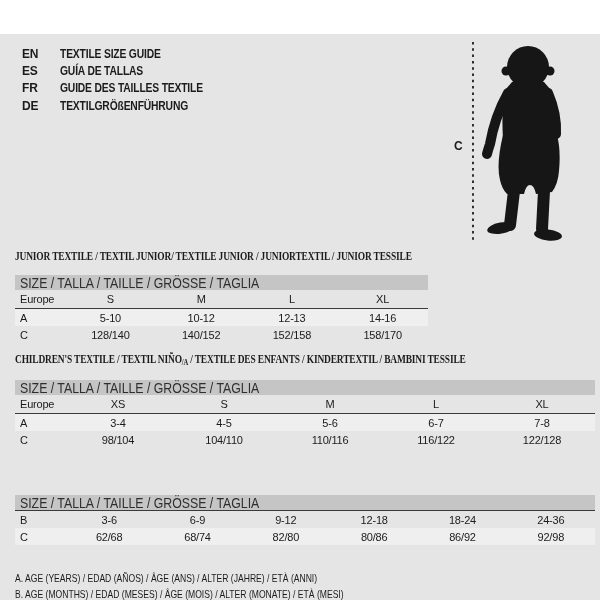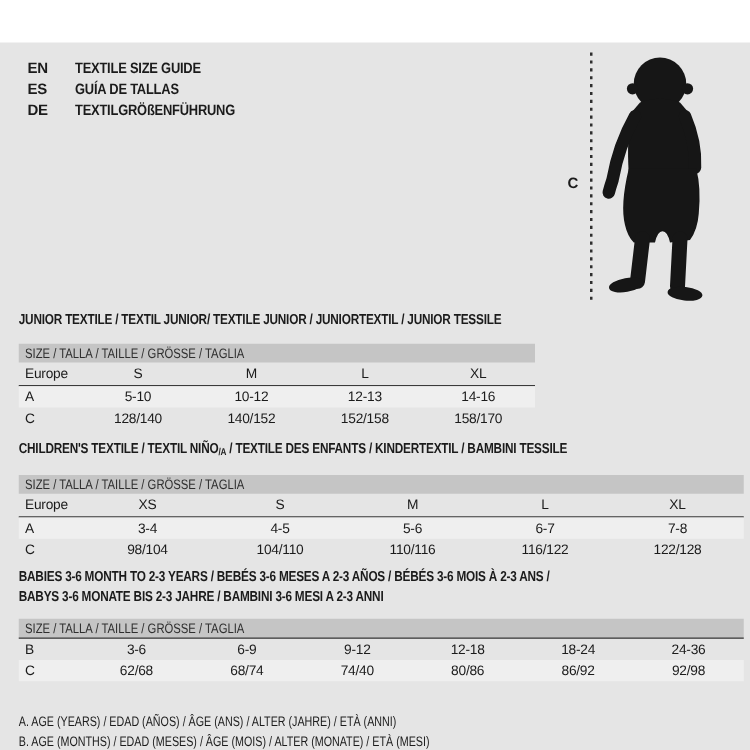--- a/index.html
+++ b/index.html
@@ -16,33 +16,33 @@
   
   .langs { position:absolute; left:22px; top:11px; }
   .lang  { display:flex; align-items:center; height:17.4px; font-weight:bold; font-size:12px; letter-spacing:-0.2px; }
   .lcode { width:38px; flex:none; }
 
   
   .figure { position:absolute; left:440px; top:2px; width:160px; height:212px; }
   .figlabel { position:absolute; left:454px; top:105px; font-weight:bold; font-size:12px; }
 
   
-  .title { position:absolute; font-weight:bold; font-size:11.5px; letter-spacing:-0.2px; white-space:nowrap; }
+  .title { position:absolute; font-weight:bold; font-size:11.5px; letter-spacing:-0.2px; white-space:nowrap;font-family:Liberation Serif, serif; }
   .t1t { left:15px; top:216px; }
   .t2t { left:15px; top:319px; }
   .t3t { left:15px; top:421px; }
   .t3t .tline { font-weight:bold; font-size:11.5px; line-height:15.5px; }
   .sub { font-size:8px; vertical-align:-2px; }
 
   
   .tbl { position:absolute; }
   .t1 { left:15px; top:241px; width:413px; }
   .t2 { left:15px; top:346px; width:580px; }
   .t3 { left:15px; top:461px; width:580px; }
-  .bar { height:15px; background:var(--bar-bg,#c5c5c5); display:flex; align-items:center; padding-left:5px; font-size:11px; color:#2e2e2e; }
+  .bar { height:15px; background:var(--bar-bg,#c5c5c5); display:flex; align-items:center; padding-left:5px; font-size:15px; color:#2e2e2e; }
   .row { display:flex; align-items:center; height:17px; font-size:11px; letter-spacing:-0.2px; }
   .row.hdr { height:19px; border-bottom:1px solid var(--rule,#3a3a3a); }
   .t3 .bar { border-bottom:1px solid var(--rule,#3a3a3a); height:16px; }
   .lbl { width:50px; flex:none; padding-left:5px; }
   .cell { flex:1; text-align:center; }
   .stripe { background:var(--stripe-bg,#efefef); }
 
   
   .notes { position:absolute; left:15px; top:536px; }
   .note { font-weight:normal; font-size:11px; line-height:16.2px; }
@@ -53,20 +53,24 @@
 <div class="canvas">
 
   <div class="langs">
     <div class="lang">
       <span class="lcode">EN</span>
       <span class="cond86">TEXTILE SIZE GUIDE</span>
     </div>
     <div class="lang">
       <span class="lcode">ES</span>
       <span class="cond86">GUÍA DE TALLAS</span>
+    </div>
+    <div class="lang">
+      <span class="lcode">FR</span>
+      <span class="cond86">GUIDE DES TAILLES TEXTILE</span>
     </div>
     <div class="lang">
       <span class="lcode">DE</span>
       <span class="cond86">TEXTILGRÖßENFÜHRUNG</span>
     </div>
   </div>
 
   <div class="figure">
     <svg width="160" height="212" viewBox="0 0 160 212">
       <line x1="33" y1="6" x2="33" y2="205" stroke="#2f2f2f" stroke-width="2" stroke-dasharray="2.5 3.8"></line>
@@ -139,42 +143,38 @@
     <div class="row">
       <span class="lbl">C</span>
       <span class="cell">98/104</span>
       <span class="cell">104/110</span>
       <span class="cell">110/116</span>
       <span class="cell">116/122</span>
       <span class="cell">122/128</span>
     </div>
   </div>
 
-  <div class="title t3t">
-    <div class="tline"><span class="cond82">BABIES 3-6 MONTH TO 2-3 YEARS / BEBÉS 3-6 MESES A 2-3 AÑOS / BÉBÉS 3-6 MOIS À 2-3 ANS /</span></div>
-    <div class="tline"><span class="cond82">BABYS 3-6 MONATE BIS 2-3 JAHRE / BAMBINI 3-6 MESI A 2-3 ANNI</span></div>
-  </div>
   <div class="tbl t3">
     <div class="bar">
       <span class="cond82">SIZE / TALLA / TAILLE / GRÖSSE / TAGLIA</span>
     </div>
     <div class="row">
       <span class="lbl">B</span>
       <span class="cell">3-6</span>
       <span class="cell">6-9</span>
       <span class="cell">9-12</span>
       <span class="cell">12-18</span>
       <span class="cell">18-24</span>
       <span class="cell">24-36</span>
     </div>
     <div class="row stripe">
       <span class="lbl">C</span>
       <span class="cell">62/68</span>
       <span class="cell">68/74</span>
-      <span class="cell">74/40</span>
+      <span class="cell">82/80</span>
       <span class="cell">80/86</span>
       <span class="cell">86/92</span>
       <span class="cell">92/98</span>
     </div>
   </div>
 
   <div class="notes">
     <div class="note"><span class="cond78">A. AGE (YEARS) / EDAD (AÑOS) / ÂGE (ANS) / ALTER (JAHRE) / ETÀ (ANNI)</span></div>
     <div class="note"><span class="cond78">B. AGE (MONTHS) / EDAD (MESES) / ÂGE (MOIS) / ALTER (MONATE) / ETÀ (MESI)</span></div>
   </div>

